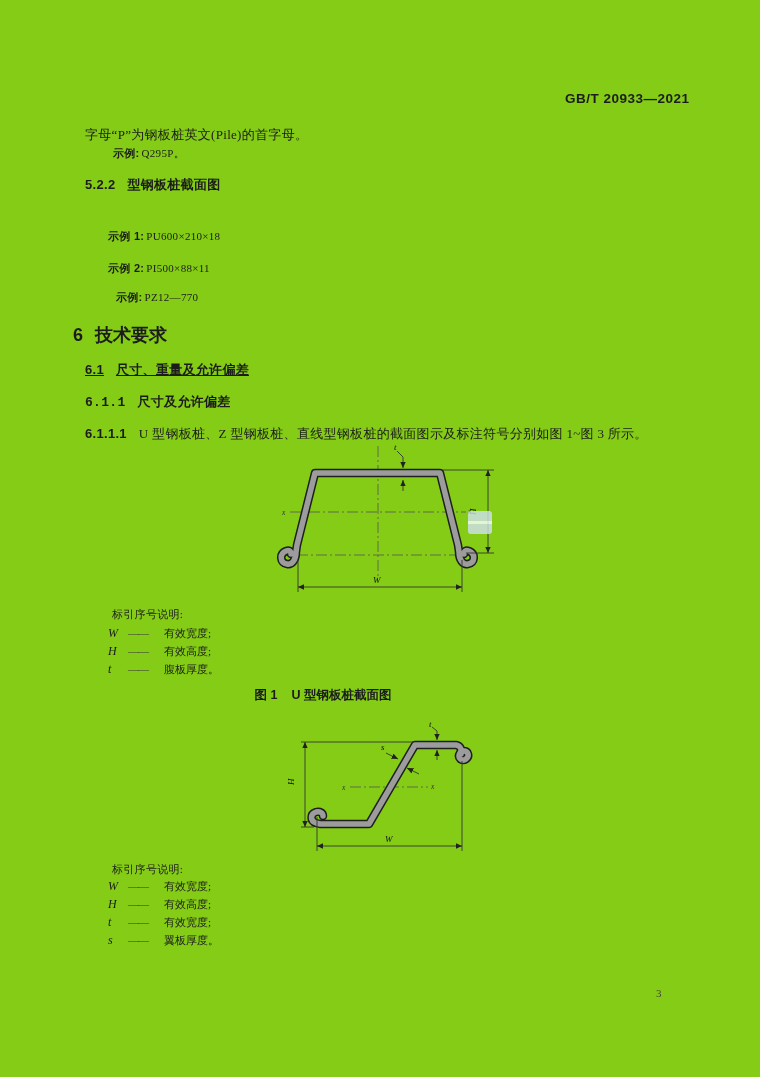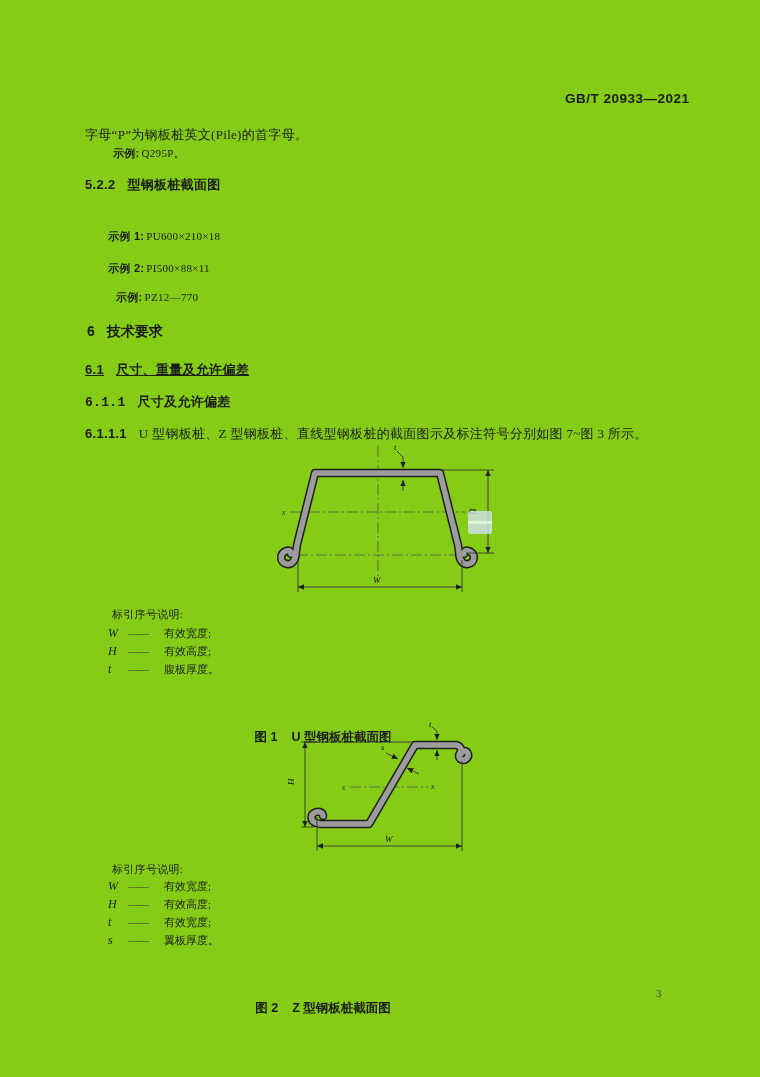--- a/index.html
+++ b/index.html
@@ -9,21 +9,21 @@
     font-family:"Liberation Serif","DejaVu Serif",serif;
     color:#1c1c1c;
   }
   .t { position:absolute; white-space:nowrap; color:#1c1c1c; }
   .f13 { font-size:13px; letter-spacing:0.3px; }
   .f11 { font-size:11px; letter-spacing:0.3px; }
   .hsans { font-family:"Liberation Sans","DejaVu Sans",sans-serif; font-weight:700; }
   .num { margin-right:12px; }
   .exlabel { font-family:"Liberation Sans","DejaVu Sans",sans-serif; font-weight:700; margin-right:2px; }
   .header { font-family:"Liberation Sans","DejaVu Sans",sans-serif; font-weight:700; font-size:13.5px; letter-spacing:0.5px; }
-  .cap { left:0; width:646px; text-align:center; font-family:"Liberation Sans","DejaVu Sans",sans-serif; font-weight:700; font-size:12.5px;margin-top:42px; }
+  .cap { left:0; width:646px; text-align:center; font-family:"Liberation Sans","DejaVu Sans",sans-serif; font-weight:700; font-size:12.5px; }
   .cap .gap { margin-left:14px; }
   .legend { position:absolute; }
   .legend-row { display:flex; align-items:baseline; height:18px; font-size:11px; }
   .sym { font-family:"Liberation Serif","DejaVu Serif",serif; font-style:italic; font-size:12px; width:20px; }
   .sep { width:36px; color:#3a3a3a; letter-spacing:-1px; }
   .pagenum { font-size:11px; color:#444; }
   .watermark { position:absolute; left:468px; top:511px; width:24px; height:23px; border-radius:3px; opacity:0.8;
     background:linear-gradient(#cfe1f0 44%, #ffffff 44%, #ffffff 56%, #cfe1f0 56%); }
   
   svg { position:absolute; overflow:visible; }
@@ -54,31 +54,31 @@
   <div class="t f11" style="left:108px; top:229px;">
     <span class="exlabel">示例 1:</span><span>PU600×210×18</span>
   </div>
   <div class="t f11" style="left:108px; top:249px;margin-top:12px;">
     <span class="exlabel">示例 2:</span><span>PI500×88×11</span>
   </div>
   <div class="t f11" style="left:116px; top:290px;">
     <span class="exlabel">示例:</span><span>PZ12—770</span>
   </div>
 
-  <div class="t hsans" style="left:87px; top:323px; font-size:14px;">
+  <div class="t hsans" style="left:73px; top:323px; font-size:18px;">
     <span class="num">6</span><span>技术要求</span>
   </div>
   <div class="t hsans f13" style="left:85px; top:361px;text-decoration:underline;">
     <span class="num">6.1</span><span>尺寸、重量及允许偏差</span>
   </div>
   <div class="t hsans f13" style="left:85px; top:393px;font-family:Liberation Mono, monospace;">
     <span class="num">6.1.1</span><span>尺寸及允许偏差</span>
   </div>
   <div class="t f13" style="left:85px; top:425px;">
-    <span class="hsans num">6.1.1.1</span><span>U 型钢板桩、Z 型钢板桩、直线型钢板桩的截面图示及标注符号分别如图 7~图 3 所示。</span>
+    <span class="hsans num">6.1.1.1</span><span>U 型钢板桩、Z 型钢板桩、直线型钢板桩的截面图示及标注符号分别如图 1~图 3 所示。</span>
   </div>
 
   <svg style="left:270px; top:440px;" width="240" height="158" viewBox="0 0 240 158">
     <defs>
       <marker id="a1" viewBox="0 0 10 10" refX="9" refY="5" markerWidth="8" markerHeight="8" orient="auto-start-reverse">
         <path d="M0,1 L9,5 L0,9 z"></path>
       </marker>
     </defs>
 
     <line class="cl" x1="108" y1="6" x2="108" y2="138"></line>
@@ -182,19 +182,16 @@
       <span class="sep">——</span>
       <span class="desc">有效宽度;</span>
     </div>
     <div class="legend-row">
       <span class="sym">s</span>
       <span class="sep">——</span>
       <span class="desc">翼板厚度。</span>
     </div>
   </div>
 
-  <div class="t cap" style="top:958px;">
-    <span>图 2</span><span class="gap">Z 型钢板桩截面图</span>
-  </div>
 
   <div class="t pagenum" style="left:656px; top:987px;">3</div>
 
 </div>
 
 </body></html>

